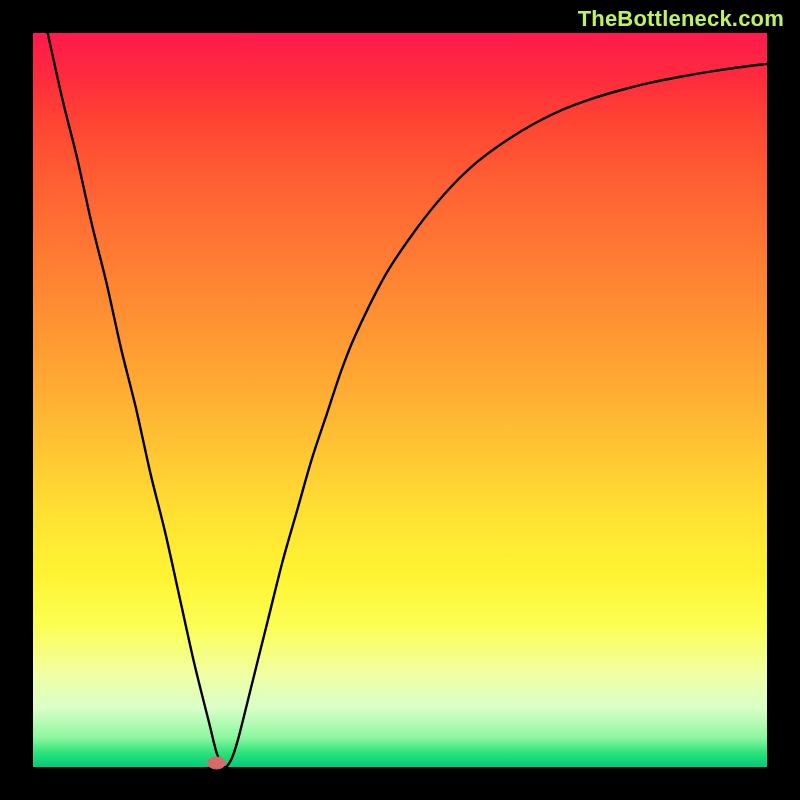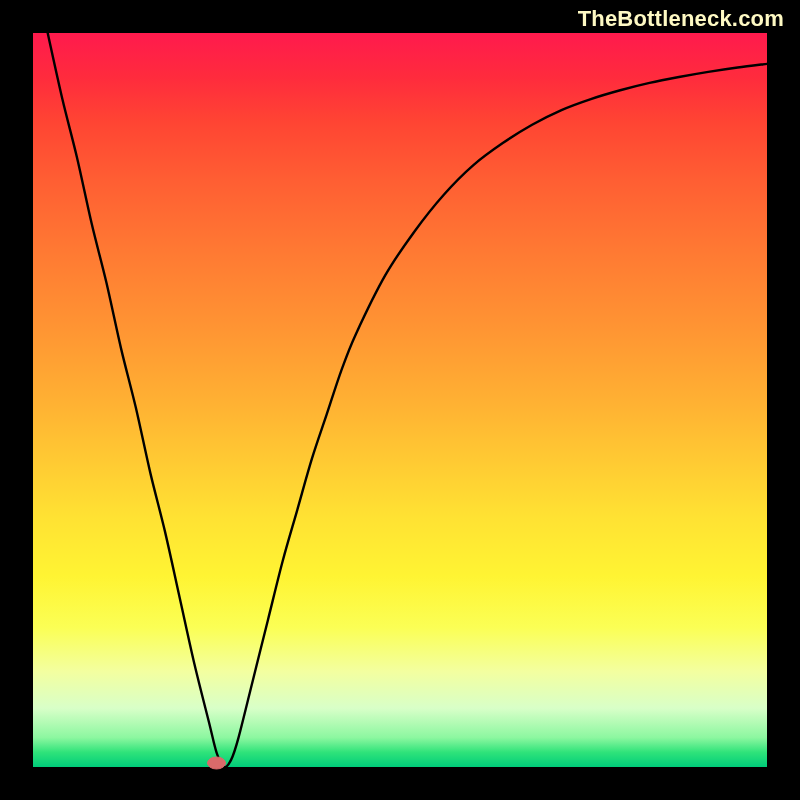--- a/index.html
+++ b/index.html
@@ -49,21 +49,21 @@
     left: 33px;
     top: 33px;
     width: 734px;
     height: 734px;
     overflow: visible;
   }
   .watermark {
     position: absolute;
     top: 6px;
     right: 16px;
-    color: #fef9c3;
+    color: #bef264;
     font-size: 22px;
     font-weight: 600;
     letter-spacing: 0.2px;
     user-select: none;
   }
   .dot {
     fill: #d96a6a;
     stroke: #d96a6a;
   }
 </style>

